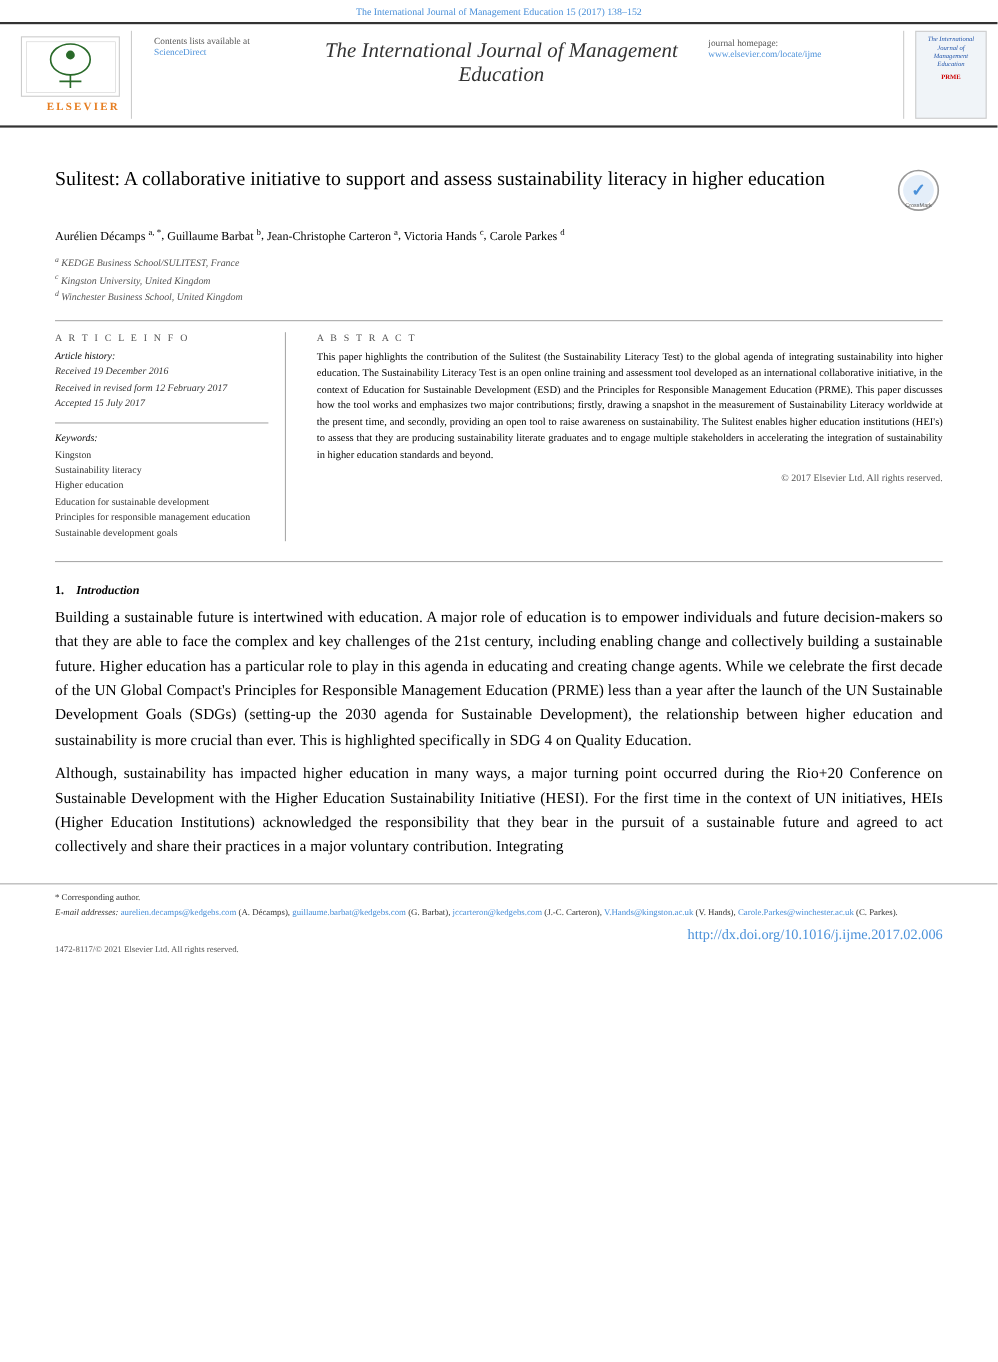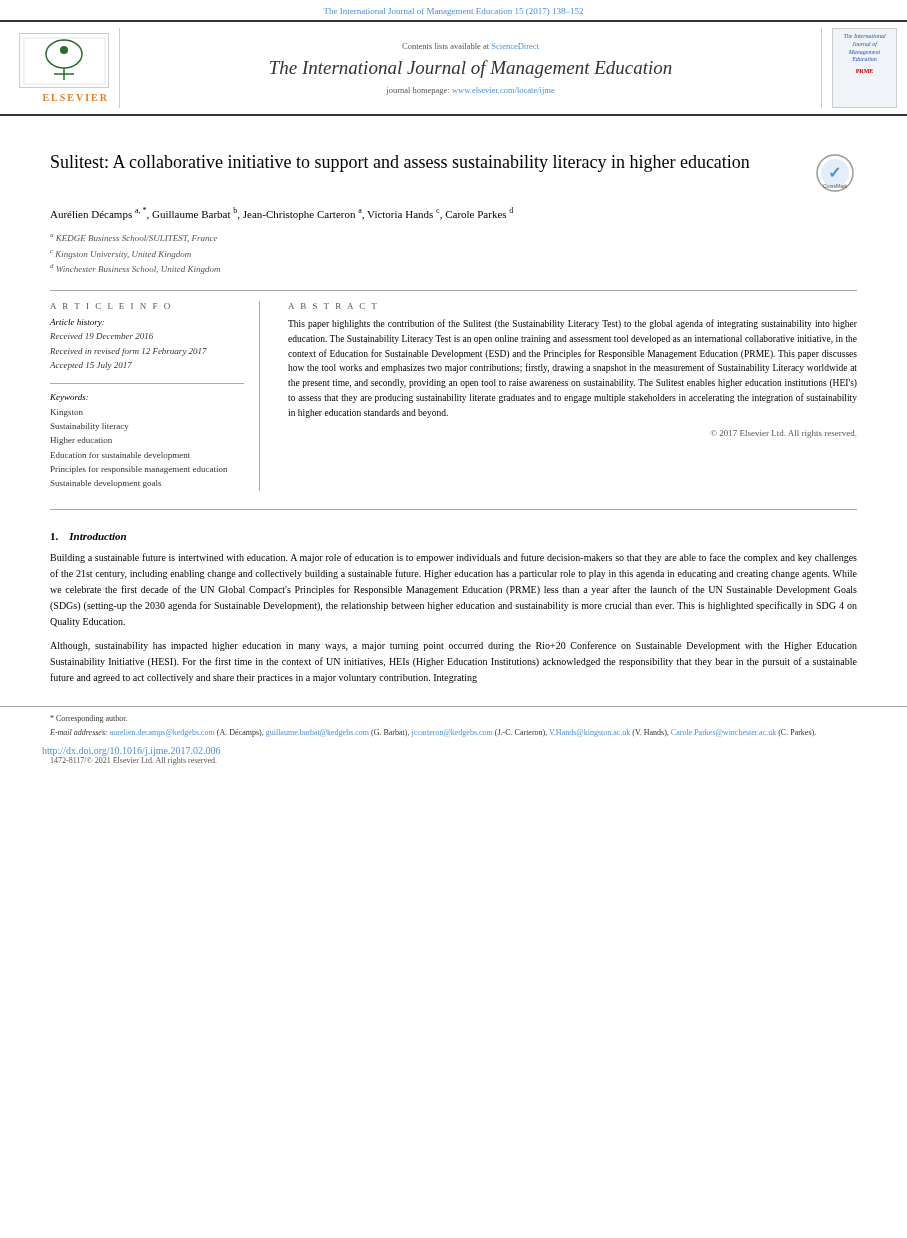--- a/index.html
+++ b/index.html
@@ -58,22 +58,21 @@
     .elsevier-text {
       font-size: 10px;
       font-weight: bold;
       color: #e67e22;
       letter-spacing: 2px;
     }
 
     .journal-title-area {
       flex: 1;
       display: flex;
-      flex-direction: column;
-      align-items: center;
+      flex-direction: row;
       justify-content: center;
       padding: 4px 10px;
     }
 
     .science-direct-line {
       font-size: 8.5px;
       color: #555;
       margin-bottom: 2px;
     }
 
@@ -291,21 +290,21 @@
 
     .section-number {
       color: #000;
     }
 
     .section-name {
       font-style: italic;
     }
 
     .body-text {
-      font-size: 10px;
+      font-size: 14px;
       line-height: 1.6;
       text-align: justify;
       color: #000;
       margin-bottom: 8px;
     }
 
     .footnote-area {
       border-top: 1px solid #aaa;
       margin-top: 20px;
       padding-top: 6px;
@@ -323,22 +322,23 @@
 
     .footnote-item a, .footnote-email {
       color: #4a90d9;
       text-decoration: none;
     }
 
     .doi-line {
       padding-left: 42px;
       padding-right: 50px;
       padding-top: 4px;
-      font-size: 10px;
-      color: #4a90d9;
+      font-size: 13px;
+      color: #4a90d9;
+      text-align: right;
     }
 
     .doi-line a {
       color: #4a90d9;
       text-decoration: none;
     }
 
     .issn-line {
       padding-left: 50px;
       font-size: 8px;

